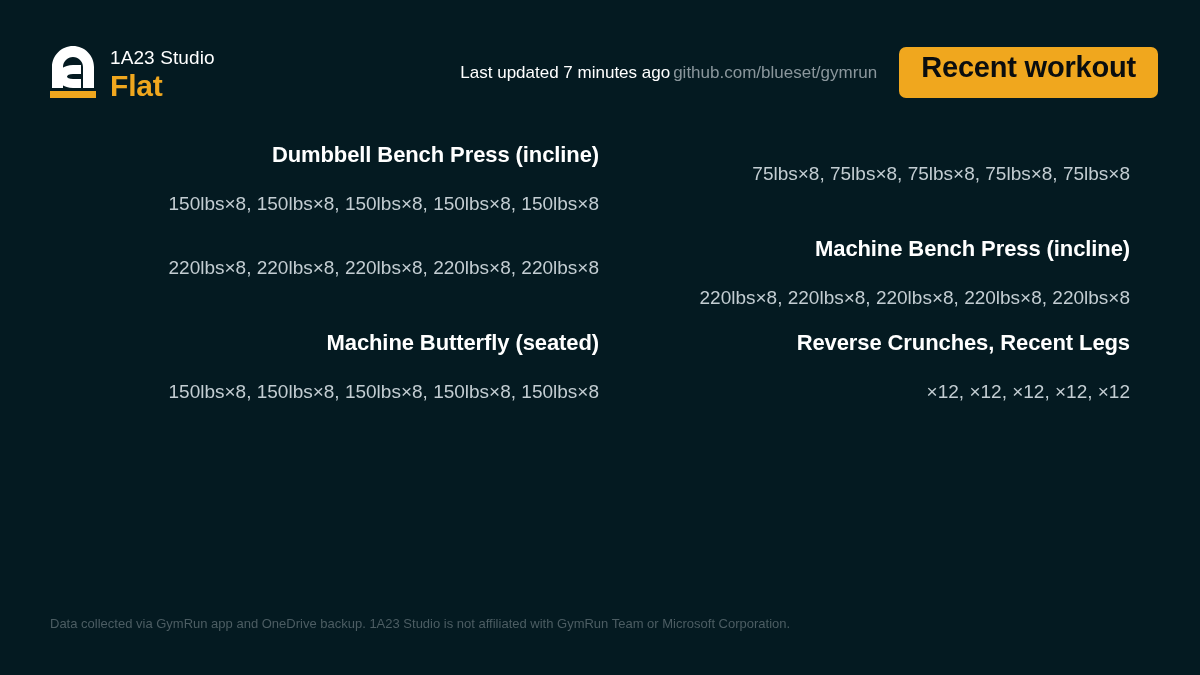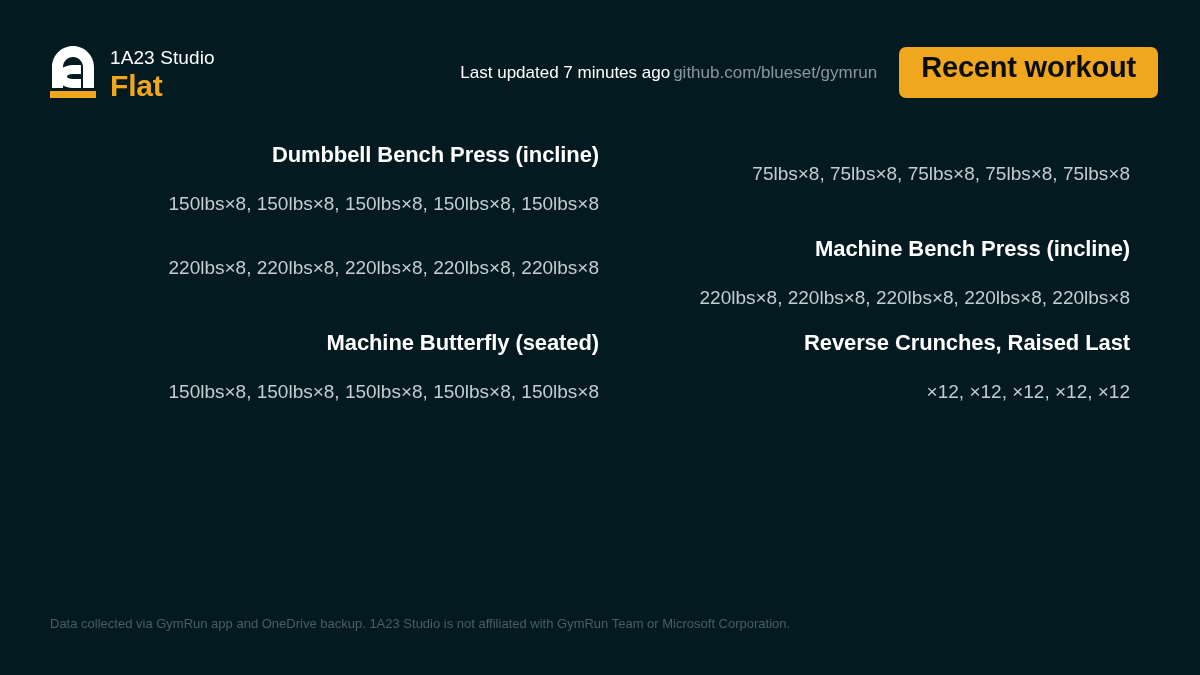--- a/index.html
+++ b/index.html
@@ -217,21 +217,21 @@
       <div class="exercise-name">Machine Bench Press (incline)</div>
       <div class="exercise-sets">220lbs×8, 220lbs×8, 220lbs×8, 220lbs×8, 220lbs×8</div>
     </div>
 
     <div class="exercise">
       <div class="exercise-name">Machine Butterfly (seated)</div>
       <div class="exercise-sets">150lbs×8, 150lbs×8, 150lbs×8, 150lbs×8, 150lbs×8</div>
     </div>
 
     <div class="exercise">
-      <div class="exercise-name">Reverse Crunches, Raised Last</div>
+      <div class="exercise-name">Reverse Crunches, Recent Legs</div>
       <div class="exercise-sets">×12, ×12, ×12, ×12, ×12</div>
     </div>
 
   </div>
 
   <div class="footer">Data collected via GymRun app and OneDrive backup. 1A23 Studio is not affiliated with GymRun Team or Microsoft Corporation.</div>
 
 </div>
 
 </body></html>

